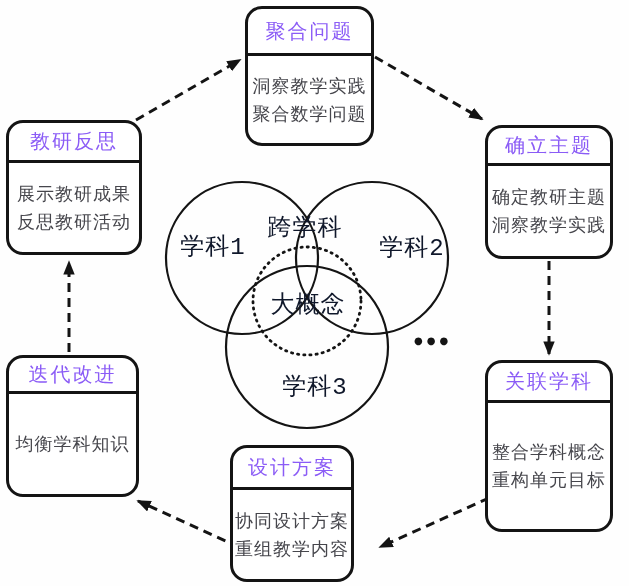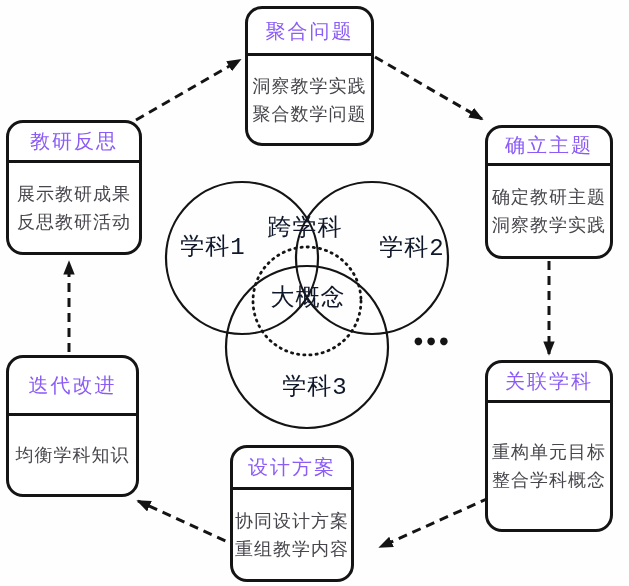--- a/index.html
+++ b/index.html
@@ -27,35 +27,35 @@
     white-space:nowrap;
   }
 
   #node-converge { left:245px; top:6px;   width:129px; height:140px; }
   #node-converge .node-header { height:47px; }
   #node-reflect  { left:6px;   top:120px; width:136px; height:135px; }
   #node-reflect  .node-header { height:40px; }
   #node-theme    { left:485px; top:125px; width:128px; height:134px; }
   #node-theme    .node-header { height:38px; }
   #node-iterate  { left:6px;   top:355px; width:133px; height:142px; }
-  #node-iterate  .node-header { height:58px; }
+  #node-iterate  .node-header { height:36px; }
   #node-link     { left:485px; top:360px; width:128px; height:172px; }
   #node-link     .node-header { height:40px; }
   #node-design   { left:230px; top:445px; width:124px; height:137px; }
   #node-design   .node-header { height:42px; }
 
   .venn-label {
     position:absolute; z-index:2; transform:translate(-50%,-50%);
     color:#0f172a; font-size:24px; letter-spacing:1px; white-space:nowrap;font-family:Liberation Mono, monospace;
   }
   #lbl-d1 { left:213px; top:246px; }
   #lbl-d2 { left:412px; top:247px; }
   #lbl-d3 { left:315px; top:386px; }
   #lbl-cross { left:305px; top:227px; }
-  #lbl-concept { left:308px; top:297px; }
+  #lbl-concept { left:308px; top:304px; }
   #lbl-more {
     position:absolute; z-index:2; left:414px; top:341px; transform:translateY(-55%);
     color:#141414; font-size:10px; letter-spacing:4px; font-family:"DejaVu Sans",sans-serif;
   }
 </style>
 </head>
 <body>
 
 <div class="canvas">
 
@@ -102,22 +102,22 @@
     <div class="node-header">确立主题</div>
     <div class="node-body">
       <span>确定教研主题</span>
       <span>洞察教学实践</span>
     </div>
   </div>
 
   <div class="node" id="node-link">
     <div class="node-header">关联学科</div>
     <div class="node-body">
+      <span>整合学科概念</span>
       <span>重构单元目标</span>
-      <span>整合学科概念</span>
     </div>
   </div>
 
   <div class="node" id="node-design">
     <div class="node-header">设计方案</div>
     <div class="node-body">
       <span>协同设计方案</span>
       <span>重组教学内容</span>
     </div>
   </div>

